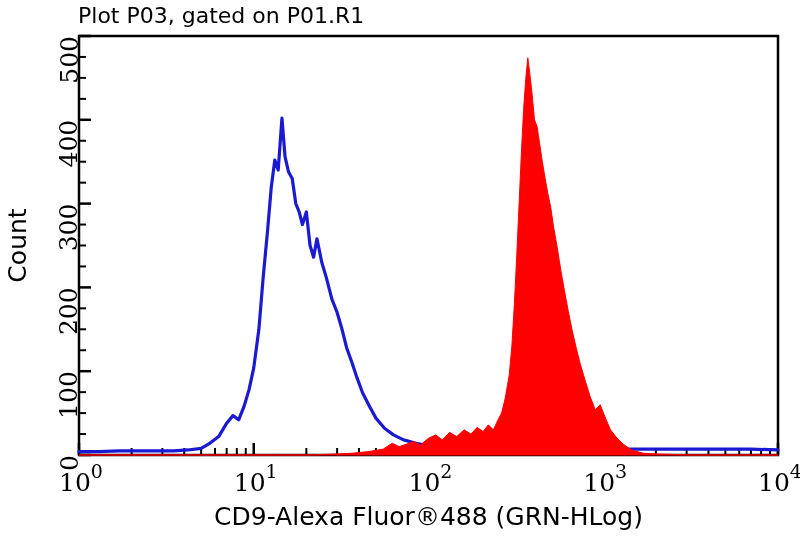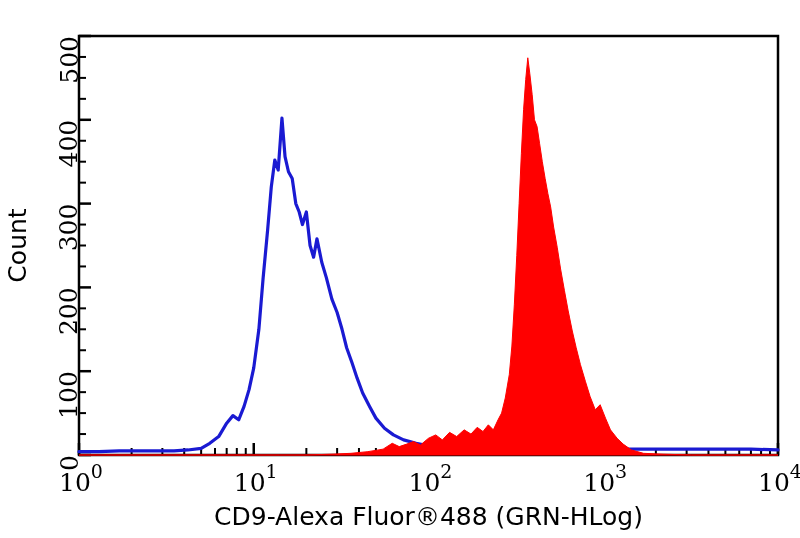--- a/index.html
+++ b/index.html
@@ -9,20 +9,21 @@
   #plot-title{position:absolute;left:78px;top:2px;font-size:22px;line-height:28px;white-space:nowrap;}
   #chart-svg{position:absolute;left:0;top:0;}
   .axis-label{font-size:25px;}
   .tick-text{font-size:25px;}
 </style>
 </head>
 <body>
 
 <div id="root">
 
+  <div id="plot-title">Plot P03, gated on P01.R1</div>
 
   <svg id="chart-svg" width="800" height="538">
     <g id="frame-group">
         <rect x="79" y="36" width="699" height="419" fill="none" stroke="#000" stroke-width="2.5"></rect>
       </g>
     <g id="xminor-group">
         <line x1="131.60499174228073" y1="455" x2="131.60499174228073" y2="448" stroke="#000" stroke-width="2"></line>
         <line x1="162.376939262261" y1="455" x2="162.376939262261" y2="448" stroke="#000" stroke-width="2"></line>
         <line x1="184.20998348456143" y1="455" x2="184.20998348456143" y2="448" stroke="#000" stroke-width="2"></line>
         <line x1="201.1450082577193" y1="455" x2="201.1450082577193" y2="448" stroke="#000" stroke-width="2"></line>

